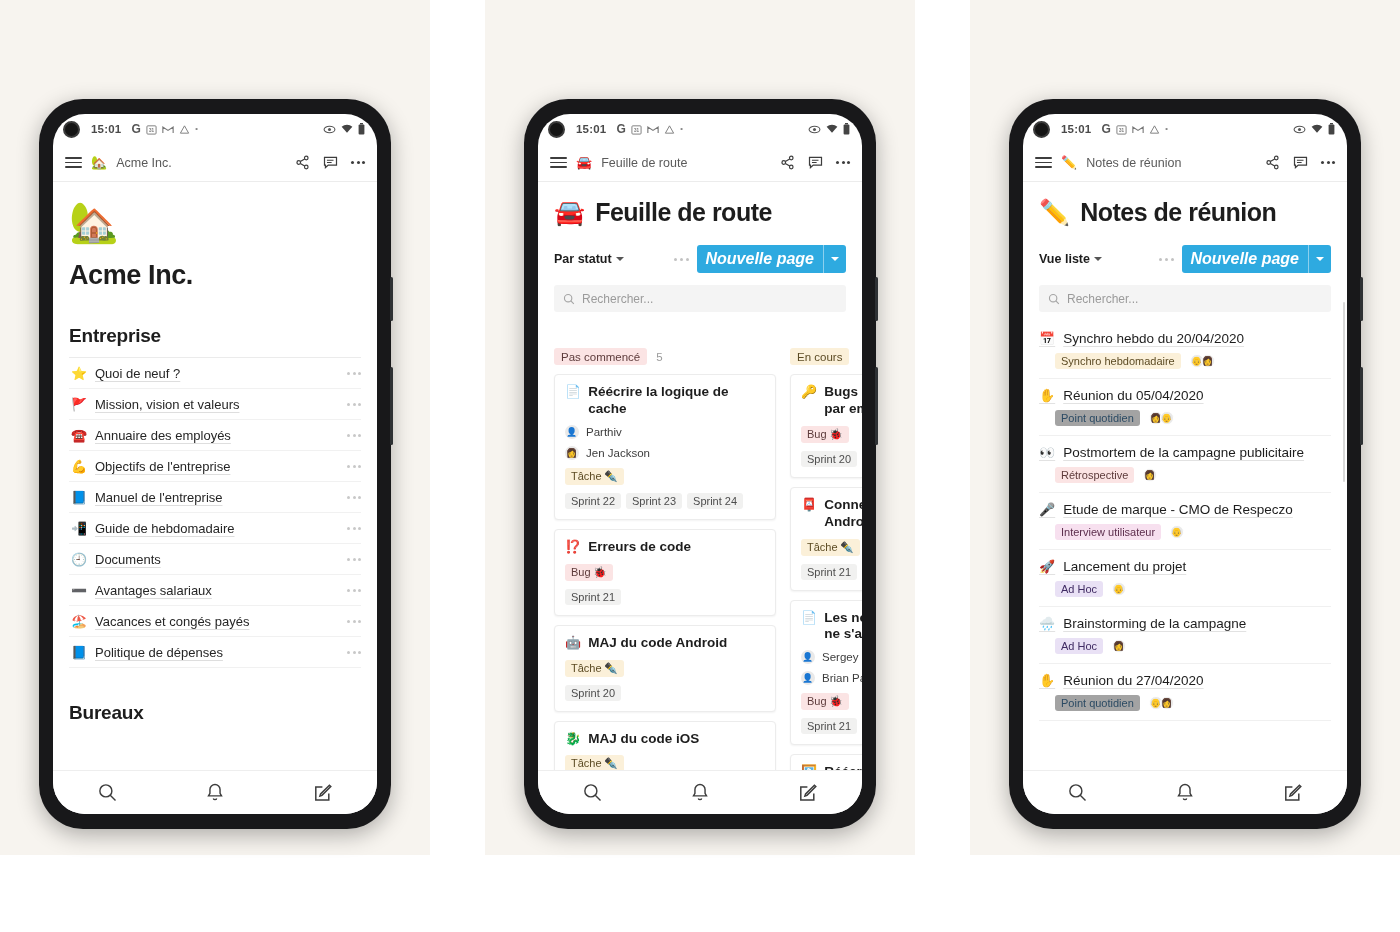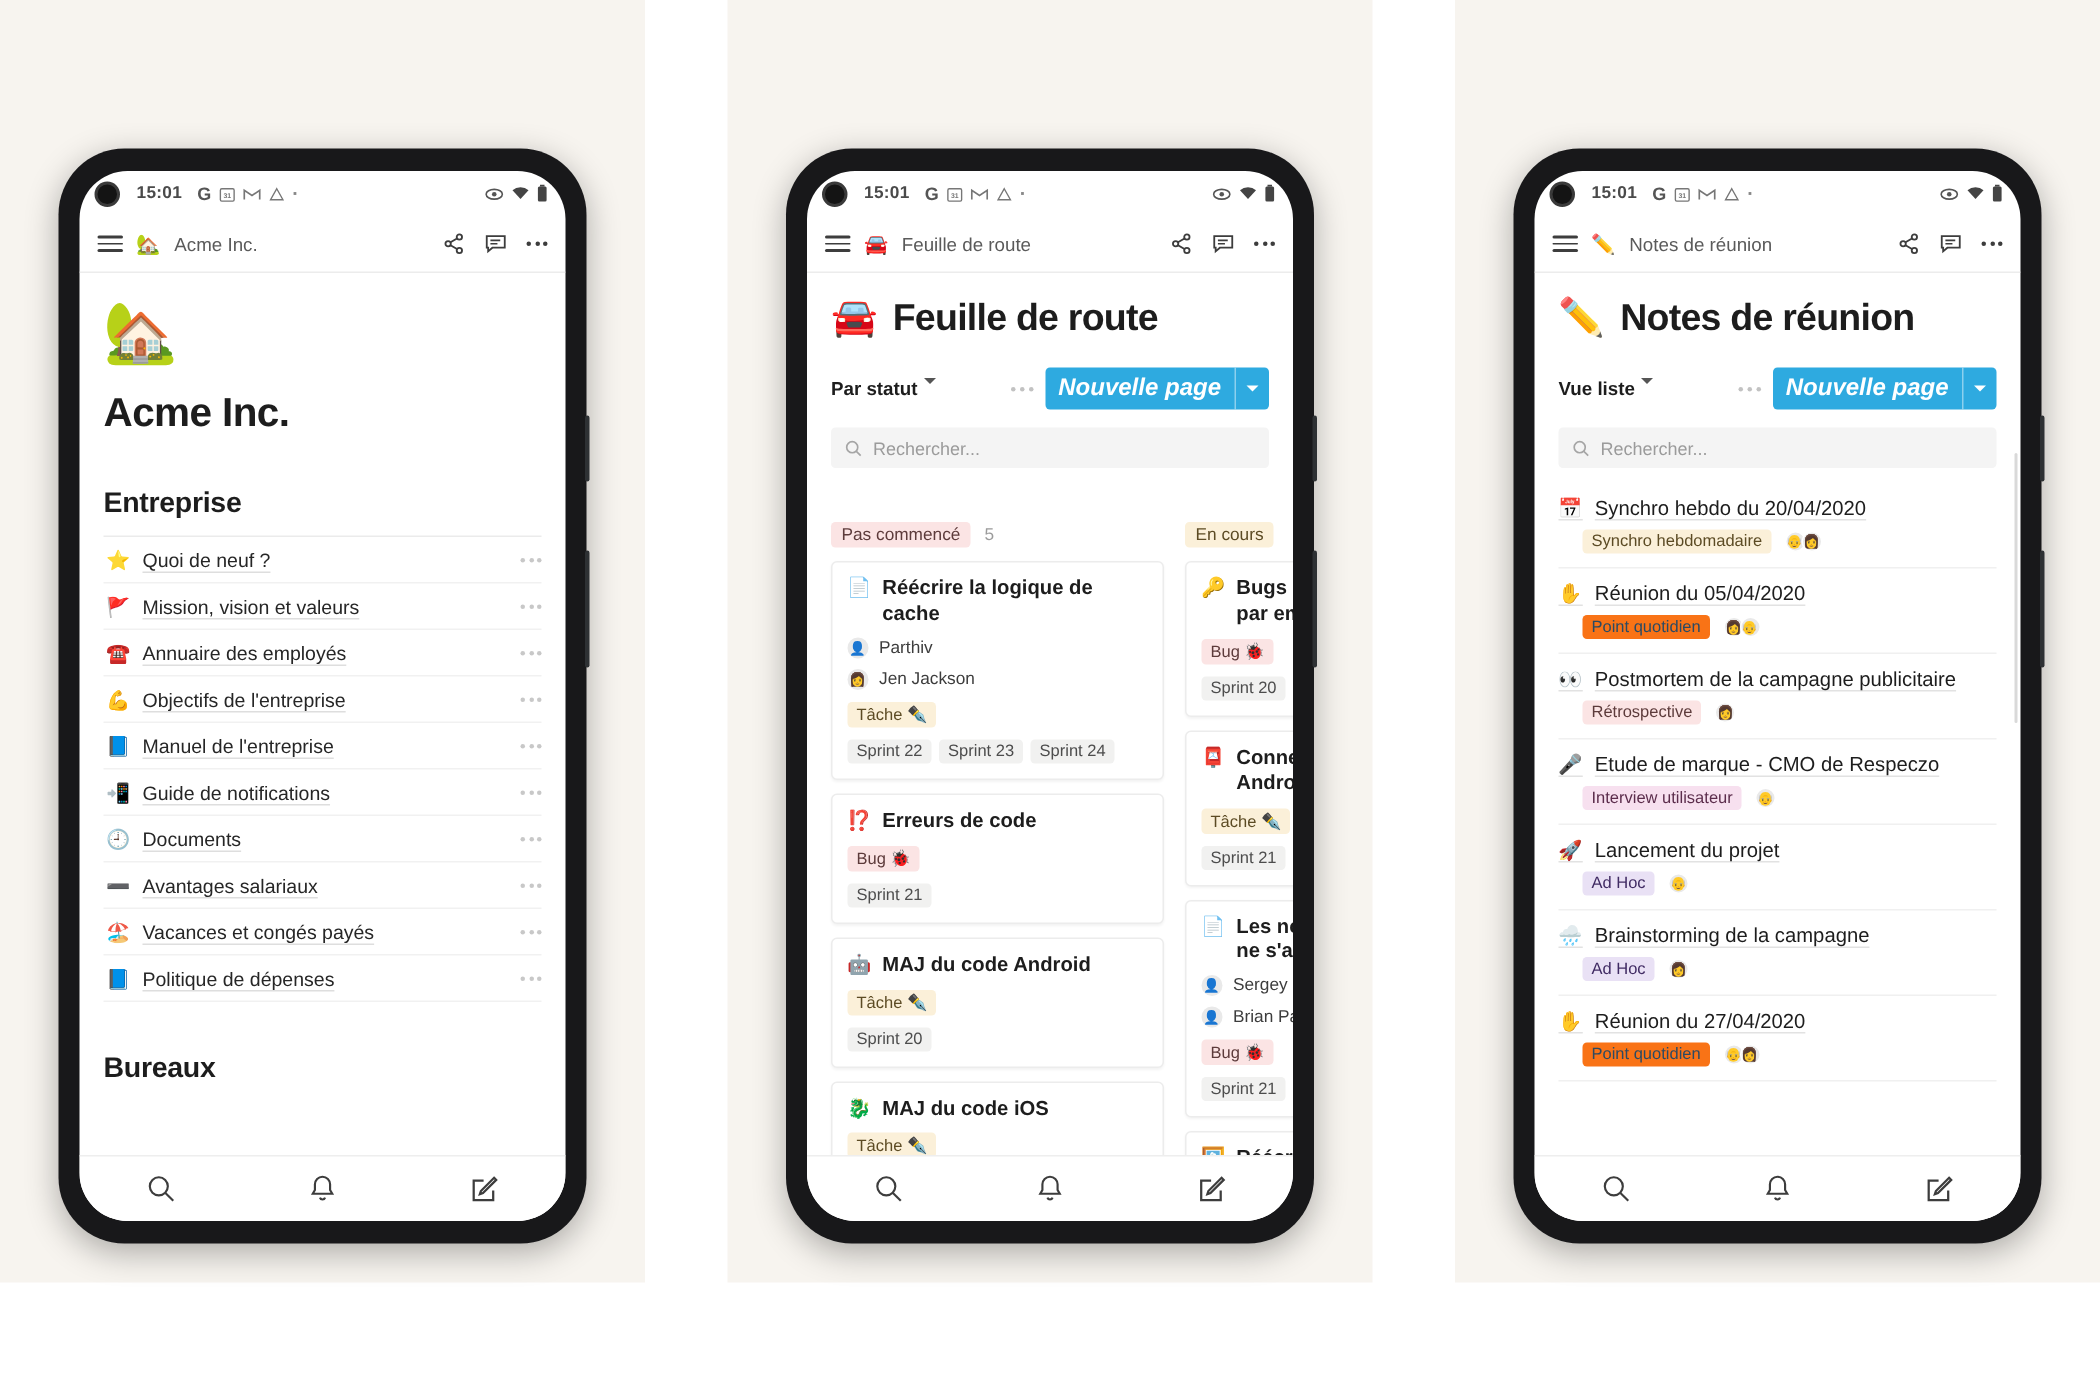--- a/index.html
+++ b/index.html
@@ -98,21 +98,21 @@
   .nav-row .lbl { font-size: 13px; color:#262626; text-decoration: underline; text-decoration-color:#dedede; text-underline-offset:2.5px;}
   .nav-row .more { margin-left:auto; display:flex; gap:2.5px; }
   .nav-row .more i { width:3px;height:3px;border-radius:50%;background:#c8c8c8;display:block;}
 
   
   .db-title { display:flex; align-items:center; gap:10px; margin-top: 16px; }
   .db-title .em { font-size: 25px; line-height:1;}
   .db-title .tx { font-size: 25px; font-weight:bold; color:#1d1d1d; letter-spacing:-.5px;}
 
   .ctrl-row { display:flex; align-items:center; margin-top: 18px; gap:8px;}
-  .view-sel { font-size: 12.5px; font-weight:bold; color:#1d1d1d; display:flex; gap:4px;}
+  .view-sel { font-size: 12.5px; font-weight:bold; color:#1d1d1d; display:flex; align-items:center; gap:4px;}
   .chev { width:0;height:0;border-left:4px solid transparent;border-right:4px solid transparent;border-top:4.5px solid #555;display:block;}
   .ctrl-dots { margin-left:auto; display:flex; gap:3px;}
   .ctrl-dots i { width:3px;height:3px;border-radius:50%;background:#c2c2c2;display:block;}
   .newpage {
     display:flex; align-items:center; background:#2eaae0; border-radius:3px; overflow:hidden;
   }
   .newpage .np-lbl { color:#fff; font-size:16px; font-weight:bold; padding:5px 9px; white-space:nowrap;font-style:italic;}
   .newpage .np-sep { width:1px; background:rgba(255,255,255,.45); align-self:stretch;}
   .newpage .np-ch { padding: 5px 7px; display:flex; align-items:center;}
   .np-chev { width:0;height:0;border-left:4px solid transparent;border-right:4px solid transparent;border-top:4.5px solid #fff;display:block;}
@@ -152,21 +152,21 @@
   .tag-bug { background:#fbe4e4; color:#5d3b3b;}
   .tag-sprint { background:#f1f1f0; color:#4d4d4d;}
 
   
   .lrow { padding: 9px 0 9px; border-bottom:1px solid #f0f0f0;}
   .lrow-title { display:flex; align-items:center; gap:8px; font-size:13.5px; color:#1d1d1d;
     text-decoration: underline; text-decoration-color:#e2e2e2; text-underline-offset:3px;}
   .lrow-title .lem { font-size:13px; flex:0 0 auto; text-decoration:none;}
   .lrow-meta { display:flex; align-items:center; gap:9px; margin-top:7px; padding-left:16px;}
   .tag-synchro { background:#fbf0d9; color:#5c4b24;}
-  .tag-point { background:#f97316; color:#2b4a63;}
+  .tag-point { background:#a3a3a3; color:#2b4a63;}
   .tag-retro { background:#fbe4e4; color:#5d3b3b;}
   .tag-interview { background:#f7e0ef; color:#5c2d4c;}
   .tag-adhoc { background:#e9e1f5; color:#402b63;}
   .avatars { display:flex; }
   .avatars .avatar { margin-right:-3px; border:1.4px solid #fff;}
 
   
   .bottomnav {
     position:absolute; left:0; right:0; bottom:0; height:44px;
     background:#fff; border-top:1px solid #eee;
@@ -295,21 +295,21 @@
                 <span class="ico">📘</span>
                 <span class="lbl">Manuel de l'entreprise</span>
                 <span class="more">
                   <i></i>
                   <i></i>
                   <i></i>
                 </span>
               </div>
               <div class="nav-row">
                 <span class="ico">📲</span>
-                <span class="lbl">Guide de notifications</span>
+                <span class="lbl">Guide de hebdomadaire</span>
                 <span class="more">
                   <i></i>
                   <i></i>
                   <i></i>
                 </span>
               </div>
               <div class="nav-row">
                 <span class="ico">🕘</span>
                 <span class="lbl">Documents</span>
                 <span class="more">

